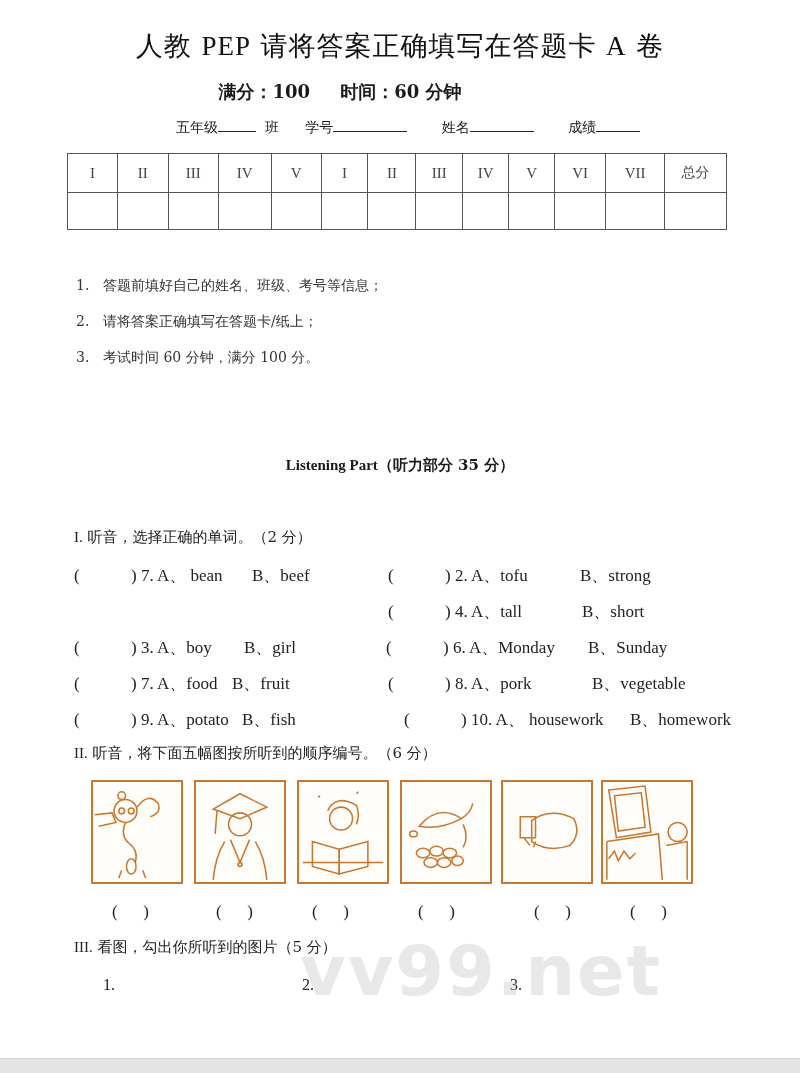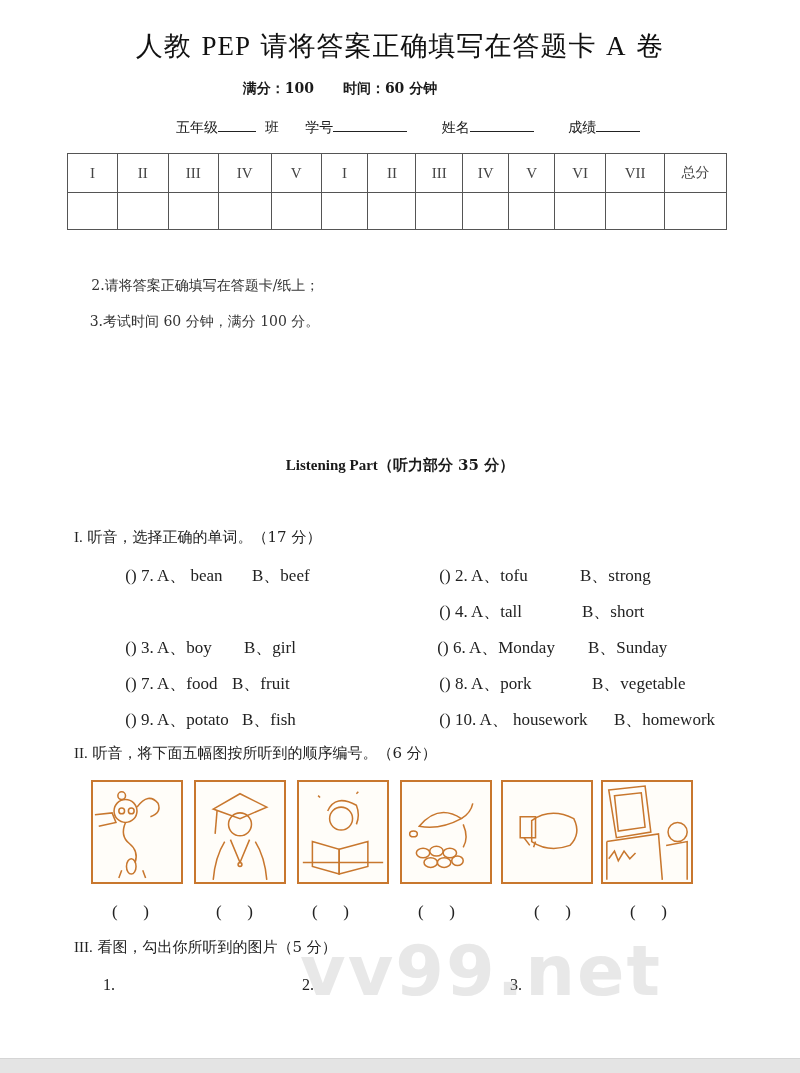--- a/index.html
+++ b/index.html
@@ -1,27 +1,27 @@
 <!DOCTYPE html>
 <html><head>
   <meta charset="utf-8">
   <style>
     html, body { margin: 0; padding: 0; }
     body {
       width: 800px; height: 1073px; background: #ffffff; position: relative; overflow: hidden;
       font-family: "DejaVu Serif", "Liberation Serif", serif; color: #1a1a1a;
     }
-    .abs { position: absolute; text-align: right; }
+    .abs { position: absolute; }
     .title {
       left: 0; width: 800px; top: 28px; text-align: center;
       font-size: 27px; font-weight: normal; letter-spacing: 1px; color: #111;
     }
     .title b { font-family: "Liberation Serif", serif; font-weight: normal; }
     .meta {
-      left: 0; width: 680px; top: 80px; text-align: center; font-size: 14px; font-weight: bold;
+      left: 0; width: 680px; top: 80px; text-align: center; font-size: 18px; font-weight: bold;
     }
     .meta span { margin: 0 12px; }
     .fields { top: 117px; left: 176px; font-size: 14px; }
     .fields .f { display: inline-block; margin-right: 22px; }
     .blank { display: inline-block; border-bottom: 1px solid #222; height: 14px; vertical-align: baseline; }
 
     table.score {
       position: absolute; left: 67px; top: 153px; width: 660px; border-collapse: collapse;
       font-size: 14px; color: #444;
     }
@@ -126,50 +126,51 @@
         <td></td>
         <td></td>
         <td></td>
         <td></td>
     <td></td>
   </tr>
 </tbody>
   </table>
 
 <div class="abs notes">
+  <div class="line"><span class="num">1.</span><span>答题前填好自己的姓名、班级、考号等信息；</span></div>
   <div class="line"><span class="num">2.</span><span>请将答案正确填写在答题卡/纸上；</span></div>
   <div class="line"><span class="num">3.</span><span>考试时间 60 分钟，满分 100 分。</span></div>
 </div>
 
 <div class="abs section">
   <span class="en">Listening Part</span><span>（听力部分 35 分）</span>
 </div>
 
 <div class="abs q-head" style="top:528px">
-  <span class="rn">I.</span>&nbsp;<span>听音，选择正确的单词。（17 分）</span>
+  <span class="rn">I.</span>&nbsp;<span>听音，选择正确的单词。（2 分）</span>
 </div>
 
 <div class="abs qrow" style="top:564px">
   <div class="qitem" style="left:0"><span class="paren">(</span><span>) 7. A、 bean</span><span class="opt" style="left:178px">B、beef</span></div>
   <div class="qitem" style="left:314px"><span class="paren">(</span><span>) 2. A、tofu</span><span class="opt" style="left:192px">B、strong</span></div>
 </div>
 <div class="abs qrow" style="top:600px">
   <div class="qitem" style="left:314px"><span class="paren">(</span><span>) 4. A、tall</span><span class="opt" style="left:194px">B、short</span></div>
 </div>
 <div class="abs qrow" style="top:636px">
   <div class="qitem" style="left:0"><span class="paren">(</span><span>) 3. A、boy</span><span class="opt" style="left:170px">B、girl</span></div>
   <div class="qitem" style="left:312px"><span class="paren">(</span><span>) 6. A、Monday</span><span class="opt" style="left:202px">B、Sunday</span></div>
 </div>
 <div class="abs qrow" style="top:672px">
   <div class="qitem" style="left:0"><span class="paren">(</span><span>) 7. A、food</span><span class="opt" style="left:158px">B、fruit</span></div>
   <div class="qitem" style="left:314px"><span class="paren">(</span><span>) 8. A、pork</span><span class="opt" style="left:204px">B、vegetable</span></div>
 </div>
 <div class="abs qrow" style="top:708px">
   <div class="qitem" style="left:0"><span class="paren">(</span><span>) 9. A、potato</span><span class="opt" style="left:168px">B、fish</span></div>
-  <div class="qitem" style="left:314px"><span class="paren">(</span><span>) 10. A、 housework</span><span class="opt" style="left:226px">B、homework</span></div>
+  <div class="qitem" style="left:330px"><span class="paren">(</span><span>) 10. A、 housework</span><span class="opt" style="left:226px">B、homework</span></div>
 </div>
 
 <div class="abs q-head" style="top:744px">
   <span class="rn">II.</span>&nbsp;<span>听音，将下面五幅图按所听到的顺序编号。（6 分）</span>
 </div>
 
 <div class="abs pics">
   <div class="pic" style="left:0">
     <svg viewBox="0 0 92 104" fill="none" stroke="#c8772e" stroke-width="1.6">
       <circle cx="34" cy="30" r="12"></circle>

